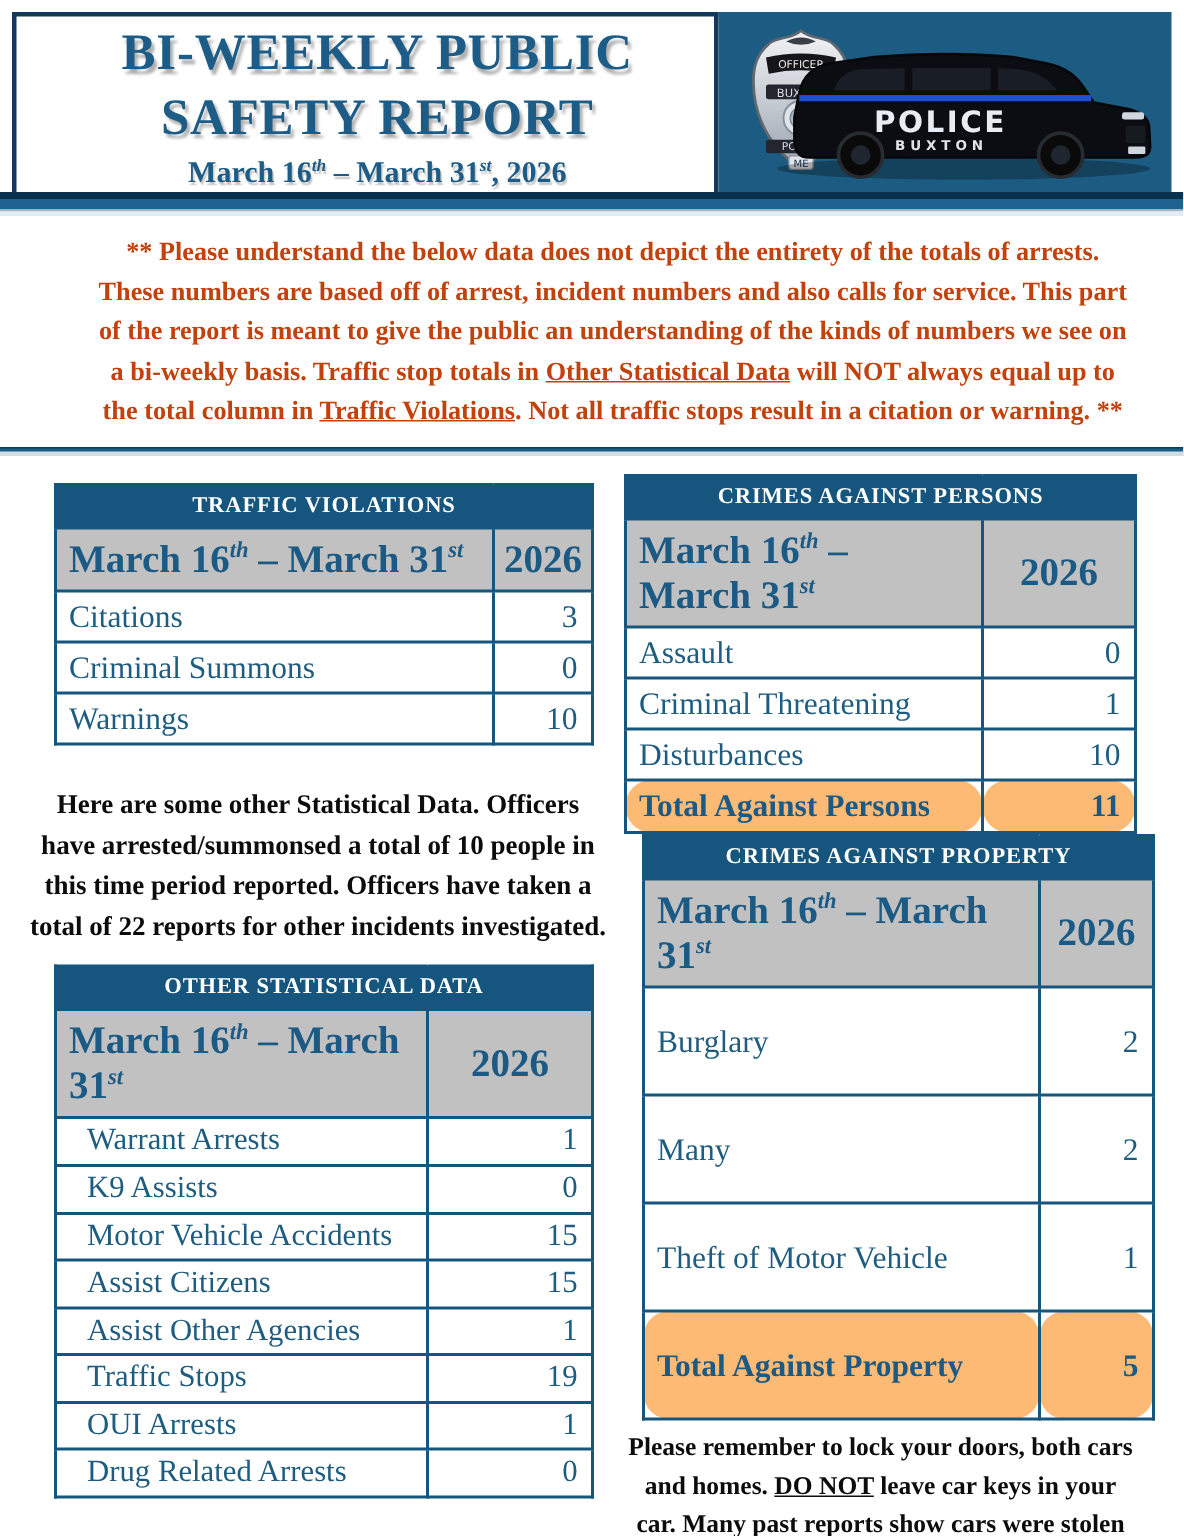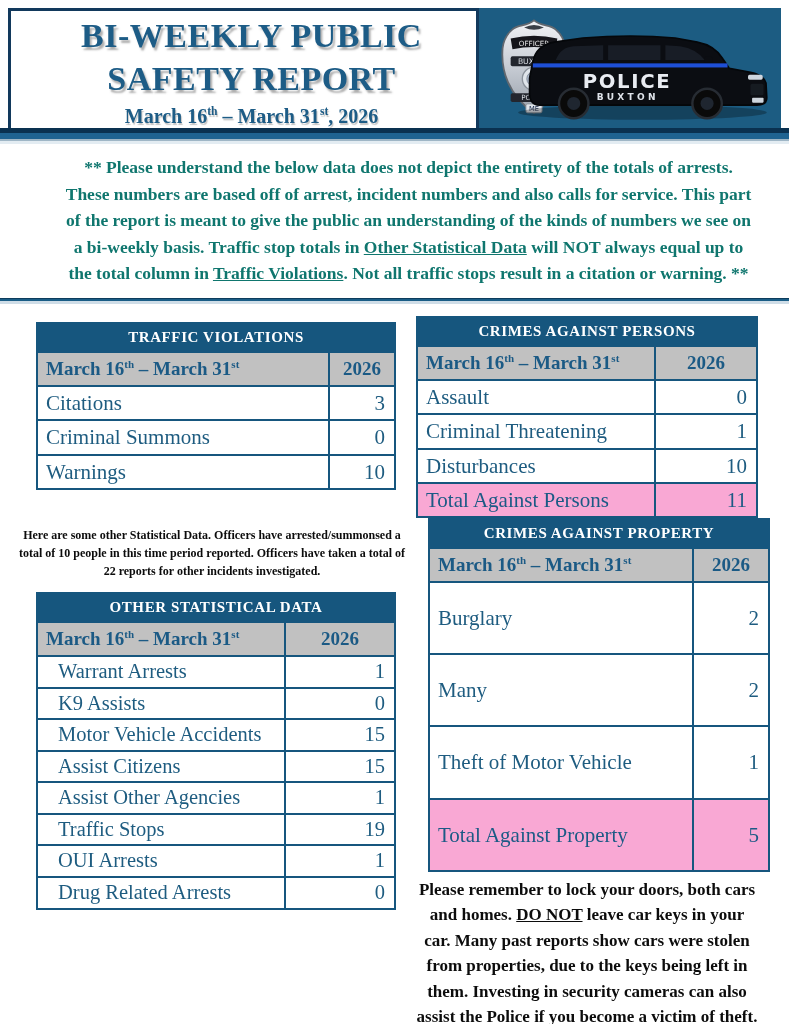--- a/index.html
+++ b/index.html
@@ -22,35 +22,35 @@
   }
   .main-title {
     font-size: 34px; font-weight: bold; color: #1d5c86; text-align:center;
     line-height: 1.25; letter-spacing: 0.5px;
     text-shadow: 2px 3px 2px rgba(110,110,110,0.55);
   }
   .sub-title {
     margin-top: 2px; font-size: 20px; font-weight: bold; color: #1d5c86;
     text-shadow: 1px 2px 1px rgba(110,110,110,0.4);
   }
-  .sub-title sup, .t-date sup { font-size: 0.58em; vertical-align: super; }
+  .sub-title sup, .t-date sup { font-size: 0.58em; vertical-align: super; font-style: italic; }
   .photo-panel { flex: 1; background: #1c5c82; position: relative; }
   .badge-svg { position:absolute; left: 20px; top: 8px; }
   .car-svg { position:absolute; right: 6px; top: 16px; }
 
   .header-band {
     margin: 0; height: 16px;
     background: linear-gradient(to bottom, #0a3150 0%, #0a3150 38%, #1f6391 38%, #1f6391 85%, #9fb6c6 85%);
     border-bottom: 3px solid #e3ecf2;
   }
 
   
   .disclaimer {
     margin: 10px 34px 0 62px; text-align: center;
-    font-size: 17.5px; font-weight: bold; line-height: 1.52; color:#0f766e;
+    font-size: 17.5px; font-weight: bold; line-height: 1.52; color:#c2410c;
   }
   .disclaimer .u, .para .u { text-decoration: underline; }
 
   .rule {
     margin-top: 11px; height: 6px; background: #1a5d86;
     border-top: 1px solid #0d3c5c; border-bottom: 3px solid #cfdde7;
   }
 
   
   .columns { display:flex; align-items:flex-start; margin: 12px 8px 0 8px; }
@@ -61,47 +61,47 @@
   table.stat-table {
     border-collapse: collapse; border: 2px solid #16567e; width: 100%;
     background:#fff;
   }
   .stat-table th, .stat-table td { border: 2px solid #16567e; }
   .t-title {
     background: #16567e; color: #fff; font-size: 15px; font-weight: bold;
     letter-spacing: 0.6px; padding: 5px 4px; text-align: center;
   }
   .t-sub th {
-    background: #c1c1c1; color: #1b5a85; font-size: 19px; font-weight: bold;
+    background: #c1c1c1; color: #1b5a85; font-size: 26px; font-weight: bold;
     padding: 5px 8px; text-align: left;
   }
   .t-sub th.t-year { text-align: center; padding: 5px 4px; }
   .stat-table td {
     color: #1e5c80; font-size: 21px; padding: 4px 8px; text-align: left;
     line-height: 1.15;
   }
   .stat-table td.val { text-align: right; padding-right: 9px; }
   .stat-table tr.total td {
-    background: #f9a8d4; font-weight: normal; color: #1b5a85;
+    background: #fdba74; font-weight: bold; color: #1b5a85; border-radius: 17px;
   }
   .traffic-table { width: 312px; margin-top: 6px; }
   .traffic-table .t-year { width: 66px; }
   .persons-table .t-year { width: 102px; }
   .other-table .t-year { width: 110px; }
   .other-table td { padding: 3px 20px; font-size: 20.5px; }
   .property-table { width: 330px; margin-left: 12px; }
   .property-table .t-year { width: 76px; }
   .property-table td { padding: 23px 8px; }
 
   
   .para {
     text-align: center; font-weight: bold; color: #0c0c0c;
     font-size: 17px; line-height: 1.5;
   }
-  .stats-para { margin: 36px -10px 12px -18px; font-size: 12px; text-align: center; }
+  .stats-para { margin: 26px -10px 12px -18px; font-size: 18px; text-align: center; }
   .dv-para { margin: 3px 0 12px 0; }
   .lock-para { margin: 5px 0 0 0; }
 </style>
 </head>
 <body>
 
 <div class="page">
 
   <div class="header-row">
     <div class="title-box">

